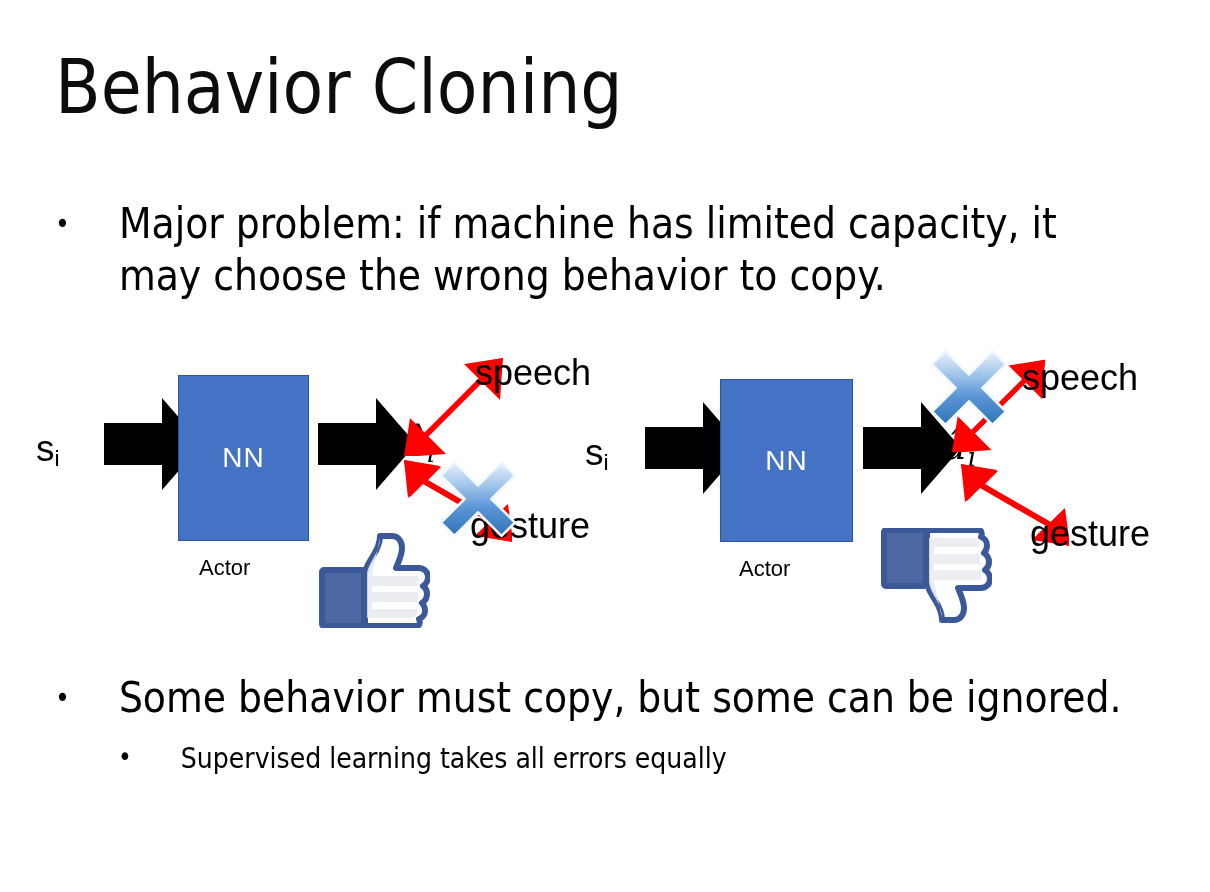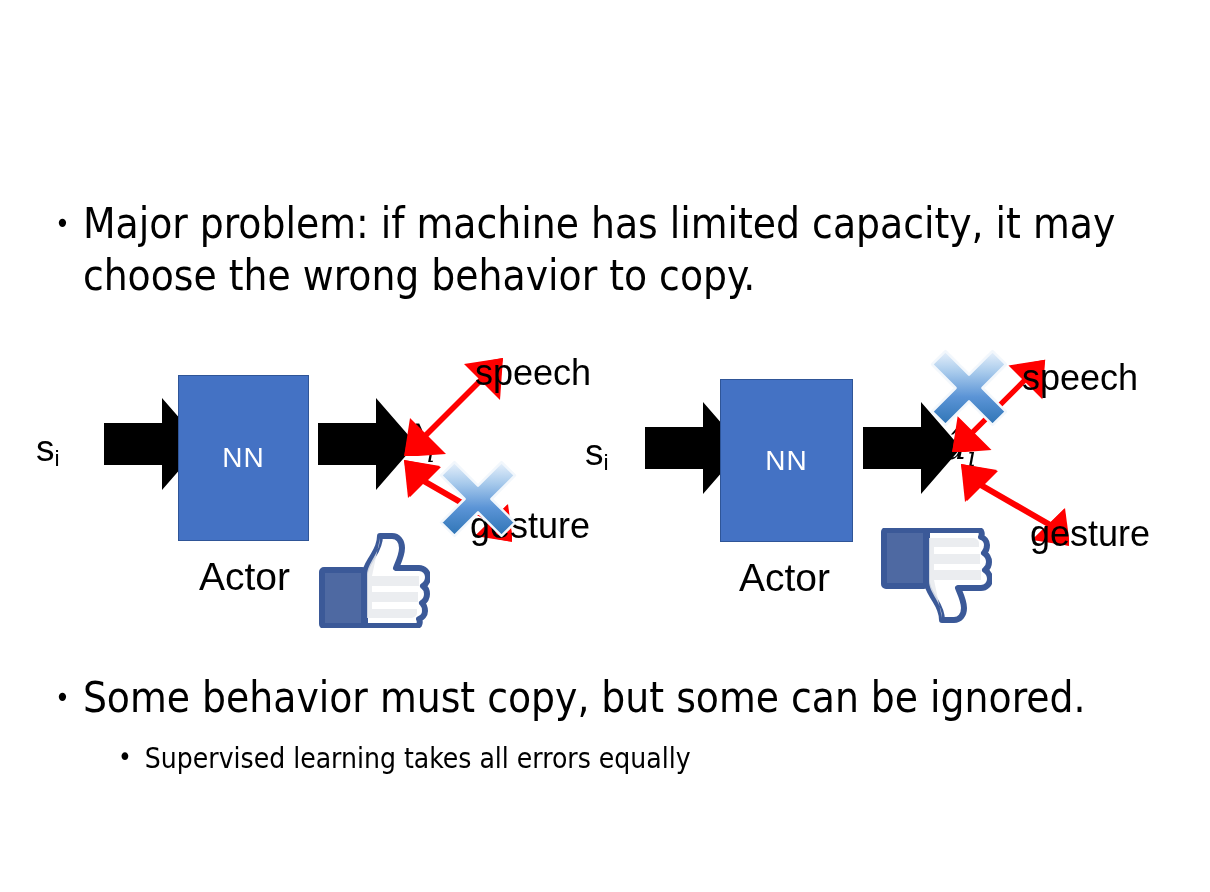--- a/index.html
+++ b/index.html
@@ -47,20 +47,21 @@
   .bullet-dot {
     flex: 0 0 auto;
     font-size: 28px;
     line-height: 52px;
     margin-right: 13px;
   }
   .bullet-text {
     flex: 1 1 auto;
     font-size: 42px;
     line-height: 52px;
+    margin-left: 36px;
   }
   #bullet-top {
     left: 55px;
     top: 198px;
     width: 1080px;
   }
   #bullet-bottom-1 {
     left: 55px;
     top: 672px;
     width: 1110px;
@@ -94,21 +95,21 @@
   .nn-label {
     color: #ffffff;
     font-family: "Liberation Sans", sans-serif;
     font-size: 28px;
     line-height: 36px;
     letter-spacing: 1px;
   }
   .actor-label {
     position: absolute;
     font-family: "Liberation Sans", sans-serif;
-    font-size: 39px;
+    font-size: 22px;
     color: #000000;
     white-space: nowrap;
   }
   .state-label {
     position: absolute;
     font-family: "Liberation Sans", sans-serif;
     font-size: 37px;
     color: #000000;
     white-space: nowrap;
     text-align: center;
@@ -148,20 +149,21 @@
   }
   .thumb-icon {
     position: absolute;
   }
 </style>
 </head>
 <body>
 
 <div id="slide">
 
+  <div id="slide-title">Behavior Cloning</div>
 
   <div class="bullet-block" id="bullet-top">
     <div class="bullet-row">
       <span class="bullet-dot">•</span>
       <span class="bullet-text">Major problem: if machine has limited capacity, it may choose the wrong behavior to copy.</span>
     </div>
   </div>
 
   <div class="diagram" id="diagram-left">
 

